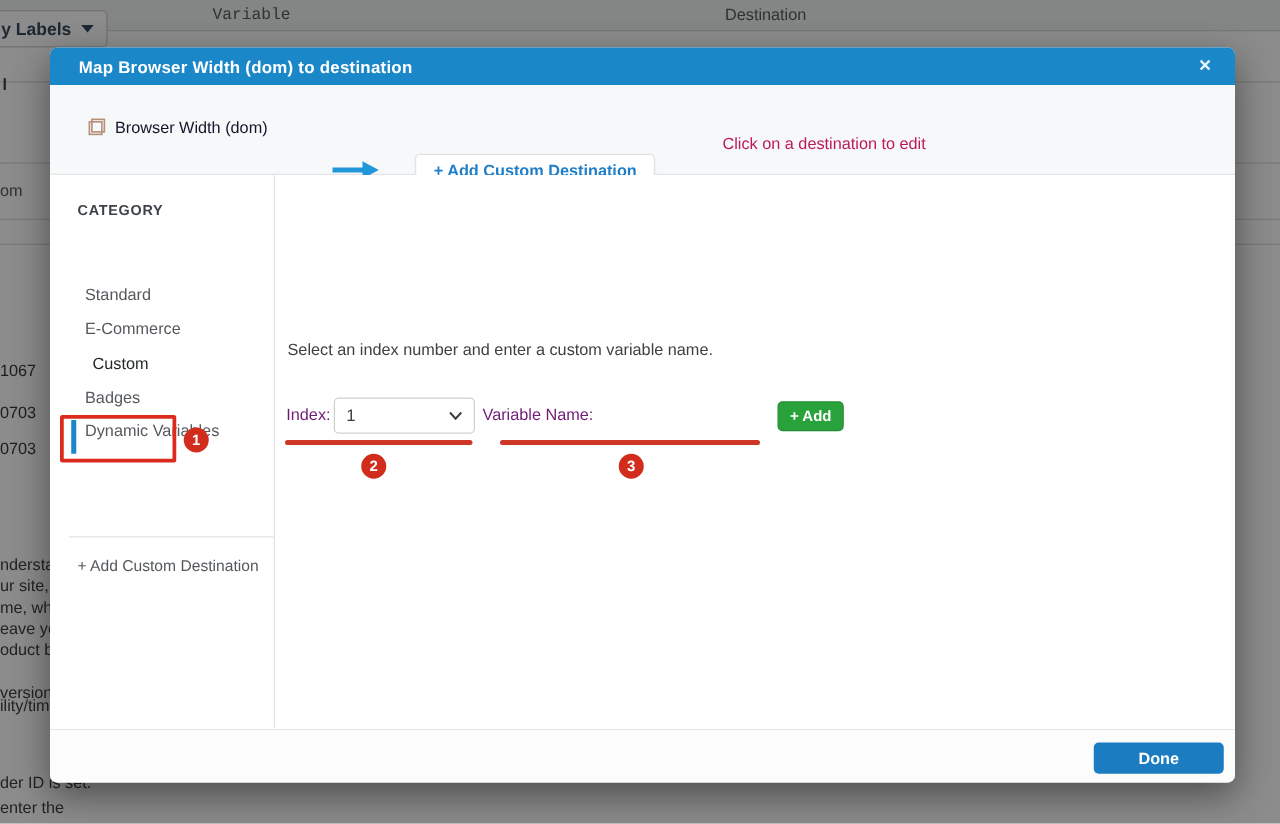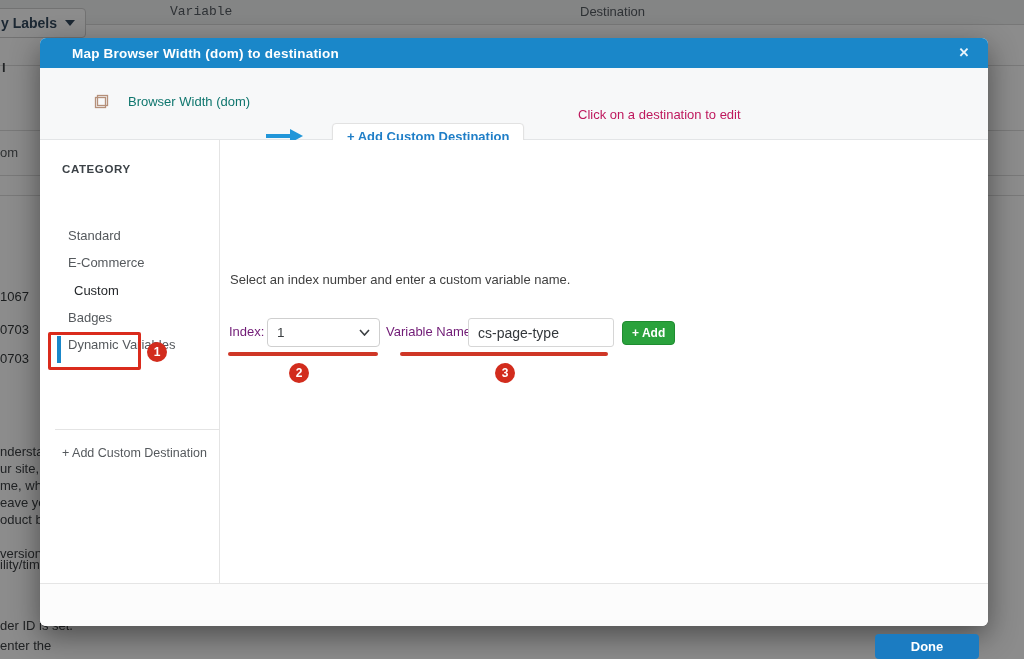--- a/index.html
+++ b/index.html
@@ -37,38 +37,38 @@
 
   
   #modal {
     position: absolute; left: 40px; top: 38px; width: 948px; height: 588px;
     background: #ffffff; border-radius: 6px;
     box-shadow: 0 10px 30px rgba(0,0,0,0.45);
   }
   .modal-header {
     position: absolute; left: 0; top: 0; width: 948px; height: 30px;
     background: #1a87c9; border-radius: 6px 6px 0 0;
-    display: flex; align-items: center; padding-left: 9px;
+    display: flex; align-items: center;
   }
   .modal-title {
     color: #ffffff; font-size: 13.5px; font-weight: bold; padding-left: 23px;
     letter-spacing: 0.2px;
   }
   .modal-close {
     position: absolute; right: 14px; top: 5px; width: 20px; height: 20px;
     color: #eaf4fb; font-size: 13px; font-weight: bold; text-align: center;
     line-height: 20px; cursor: pointer;
   }
   .modal-subheader {
     position: absolute; left: 0; top: 30px; width: 948px; height: 72px;
     background: #f7f8f9; border-bottom: 1px solid #e3e5e7;
   }
   .source-row {
     position: absolute; left: 30px; top: 26px; display: flex;
-    align-items: center; gap: 19px; font-size: 13px; color: #0f766e; margin-left: 24px;
+    align-items: center; gap: 7px; font-size: 13px; color: #0f172a;
   }
   .arrow-wrap { position: absolute; left: 224px; top: 60px; }
   .add-dest-btn {
     position: absolute; left: 292px; top: 55px; height: 27px; padding: 0 14px;
     background: #ffffff; border: 1px solid #e2e2e2; border-radius: 4px;
     box-shadow: 0 1px 2px rgba(0,0,0,0.06);
     font-size: 13px; font-weight: bold; color: #1f7ec7;
     display: inline-flex; align-items: center; cursor: pointer;
   }
   .dest-hint { position: absolute; left: 538px; top: 39px; font-size: 13px; color: #be185d; }
@@ -134,21 +134,21 @@
     display: flex; align-items: center; justify-content: center;
   }
 
   .modal-footer {
     position: absolute; left: 0; top: 545px; width: 948px; height: 43px;
     background: #fcfcfc; border-top: 1px solid #e5e5e5; border-radius: 0 0 6px 6px;
   }
   .done-btn {
     position: absolute; left: 835px; top: 10px; width: 104px; height: 25px;
     background: #1b7cc2; border: none; border-radius: 4px;
-    color: #ffffff; font-size: 13px; font-weight: bold; cursor: pointer; margin-top: 40px;
+    color: #ffffff; font-size: 13px; font-weight: bold; cursor: pointer;
   }
 </style>
 </head>
 <body>
 
 <div id="bg-page">
   <div class="bg-header-band"></div>
   <div class="bg-col-header" style="left:170px;font-family:Liberation Mono, monospace;">Variable</div>
   <div class="bg-col-header" style="left:580px;">Destination</div>
 
@@ -237,21 +237,20 @@
       <span>1</span>
       <span style="display:inline-flex;">
         <svg width="11" height="7" viewBox="0 0 11 7">
           <polyline points="1,1 5.5,6 10,1" fill="none" stroke="#3c4043" stroke-width="1.6"></polyline>
         </svg>
       </span>
     </div>
 
     <span class="form-label" style="left:346px; top:184px;">Variable Name:</span>
 
-    <input class="var-input" type="text" value="cs-page-type" style="">
 
     <button class="add-btn">+ Add</button>
 
     <div class="ann-box"></div>
     <div class="ann-circle" style="left:107px; top:202px;">1</div>
     <div class="ann-underline ann-ul-a"></div>
     <div class="ann-underline ann-ul-b"></div>
     <div class="ann-circle" style="left:249px; top:223px;">2</div>
     <div class="ann-circle" style="left:455px; top:223px;">3</div>
   </div>

